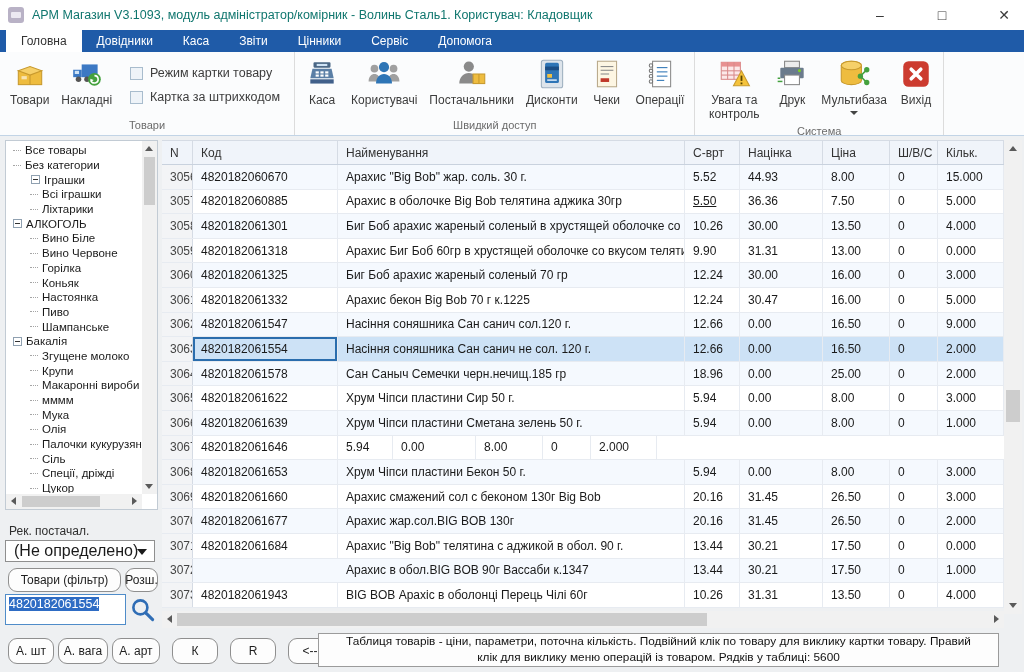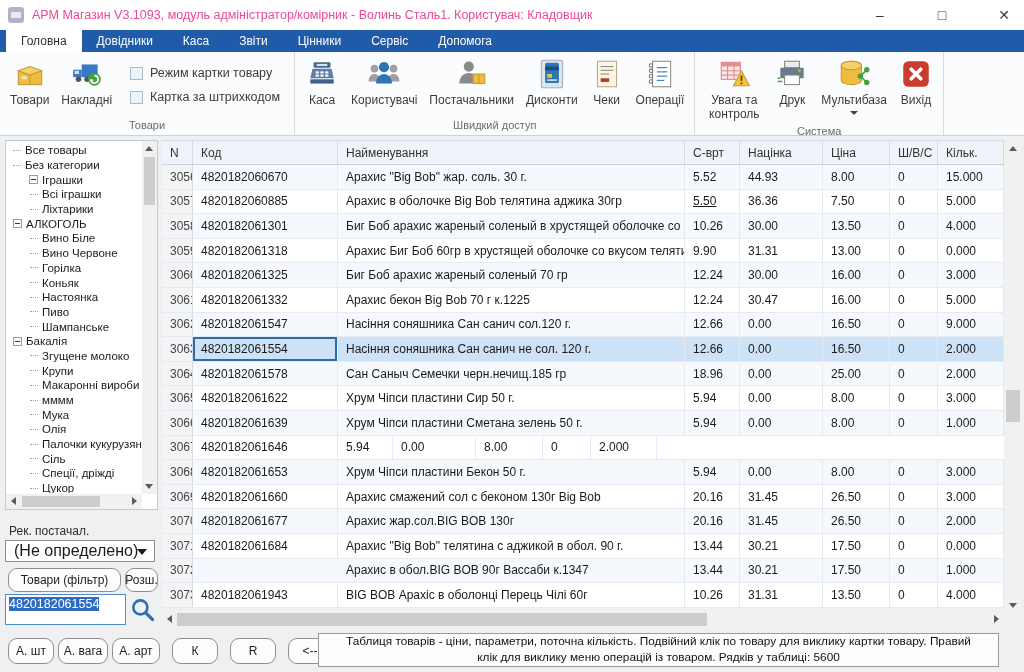--- a/index.html
+++ b/index.html
@@ -3,21 +3,21 @@
 <meta charset="utf-8">
 <style>
   * { margin:0; padding:0; box-sizing:border-box; }
   html,body { width:1024px; height:672px; overflow:hidden; }
   body { font-family:"Liberation Sans", sans-serif; background:#eef0f2; position:relative; outline:1px solid #8a8a8a; }
 
   
   .titlebar { position:absolute; left:0; top:0; width:1024px; height:30px; background:#ffffff; display:flex; align-items:center; padding-left:8px; }
   .app-icon { width:16px; height:16px; border-radius:3px; background:#b9b2c6; margin-right:8px; position:relative; flex:none; }
   .app-icon::after { content:""; position:absolute; left:3px; top:5px; width:10px; height:6px; background:#ece9f2; border-radius:1px; }
-  .title-text { font-size:12.5px; color:#ec4899; }
+  .title-text { font-size:12.5px; color:#0f766e; }
   .win-controls { position:absolute; right:10px; top:0; height:30px; display:flex; align-items:center; gap:42px; }
   .win-btn { font-size:14px; color:#3a3a3a; width:20px; text-align:center; cursor:default; }
 
   
   .menubar { position:absolute; left:0; top:30px; width:1024px; height:22px; background:#1f5ba8; display:flex; padding-left:6px; }
   .mtab { color:#ffffff; font-size:12px; padding:0 15px; display:flex; align-items:center; }
   .mtab.active { background:#ffffff; color:#333333; }
 
   
   .ribbon { position:absolute; left:0; top:52px; width:1024px; height:84px; background:#fbfcfd; border-bottom:1px solid #c2d4e6; display:flex; }
@@ -321,21 +321,21 @@
   <div class="tree">
     <div class="tree-items" id="tree-items">
         <div class="titem" style="padding-left: 6px;">
           <span class="dots"></span>
           <span>Все товары</span>
         </div>
         <div class="titem" style="padding-left: 6px;">
           <span class="dots"></span>
           <span>Без категории</span>
         </div>
-        <div class="titem" style="padding-left: 22px;">
+        <div class="titem" style="padding-left: 9px; margin-left: 15px;">
           <span class="expander"></span>
           <span>Іграшки</span>
         </div>
         <div class="titem" style="padding-left: 23px;">
           <span class="dots"></span>
           <span>Всі іграшки</span>
         </div>
         <div class="titem" style="padding-left: 23px;">
           <span class="dots"></span>
           <span>Ліхтарики</span>

